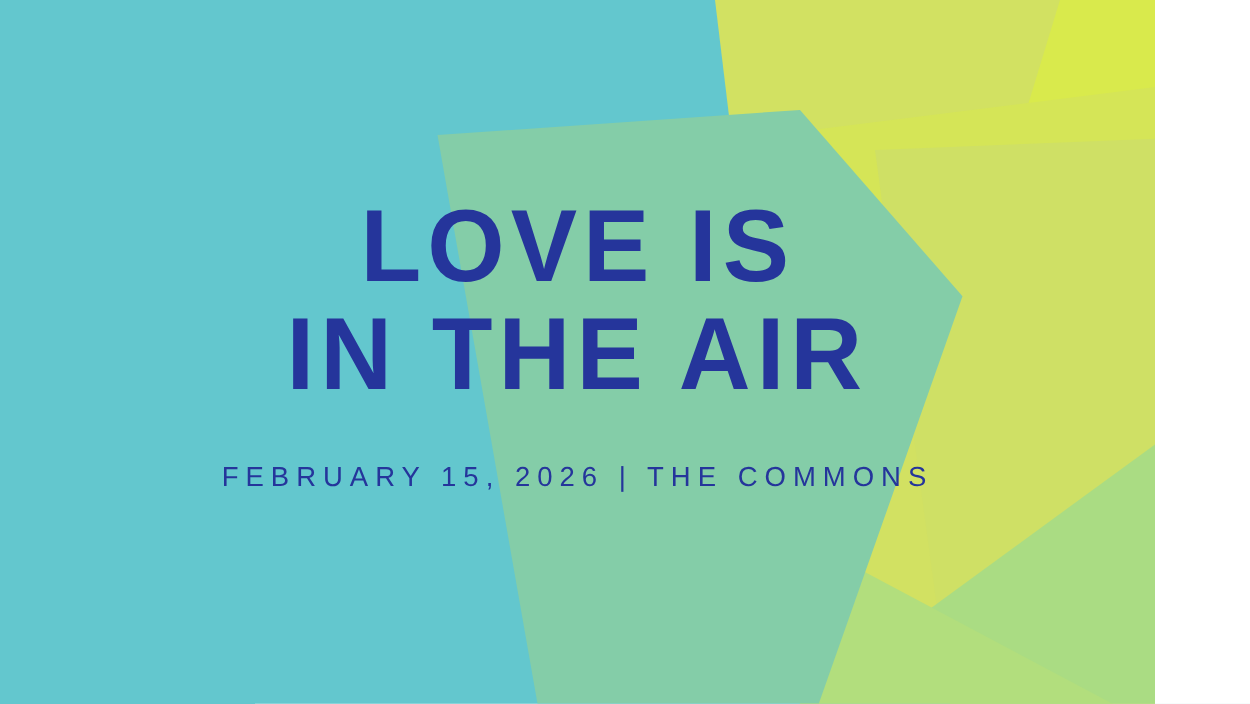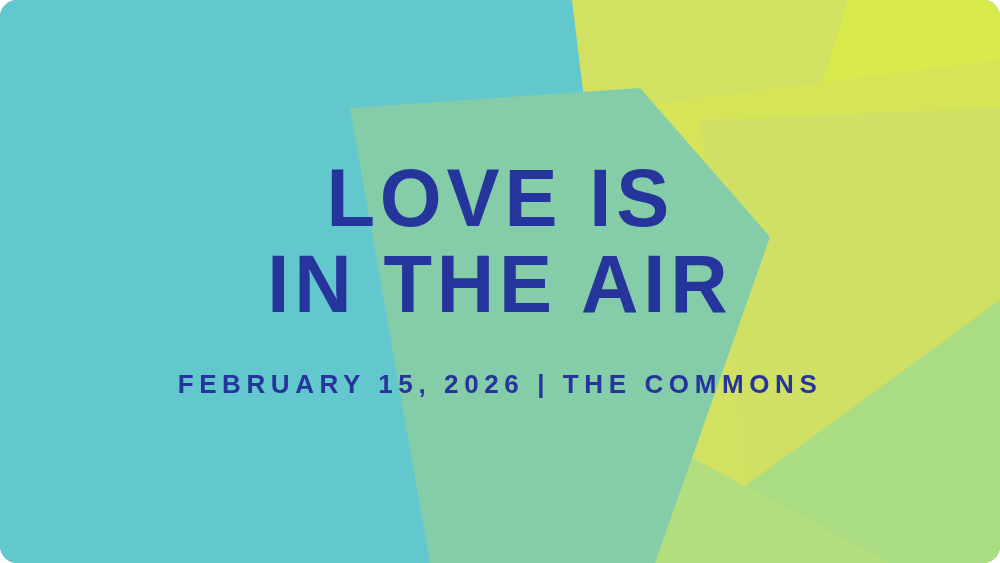--- a/index.html
+++ b/index.html
@@ -3,26 +3,25 @@
 <meta charset="utf-8">
 <title>Love Is In The Air</title>
 <style>
   html, body {
     margin: 0;
     padding: 0;
     background: #ffffff;
   }
   #poster {
     position: relative;
-    width: 1000px;
+    width: 924px;
     height: 563px;
     overflow: hidden;
     background: #63c7ce;
     font-family: "Liberation Sans", sans-serif;
-    border-radius: 17px;
   }
   #bg-layer {
     position: absolute;
     inset: 0;
     width: 1000px;
     height: 563px;
     display: block;
   }
   #content {
     position: absolute;
@@ -52,22 +51,22 @@
   }
   #headline-line-2 {
     margin-top: 6px;
   }
   #subtitle {
     margin: 0;
     padding: 0;
     margin-top: 44px;
     color: #25359b;
     font-family: "Liberation Sans", sans-serif;
-    font-weight: bold;
-    font-size: 26px;
+    font-weight: normal;
+    font-size: 22px;
     letter-spacing: 5.6px;
     text-align: center;
     text-transform: uppercase;
     white-space: nowrap;
   }
 </style>
 </head>
 <body>
 
 <div id="poster">

